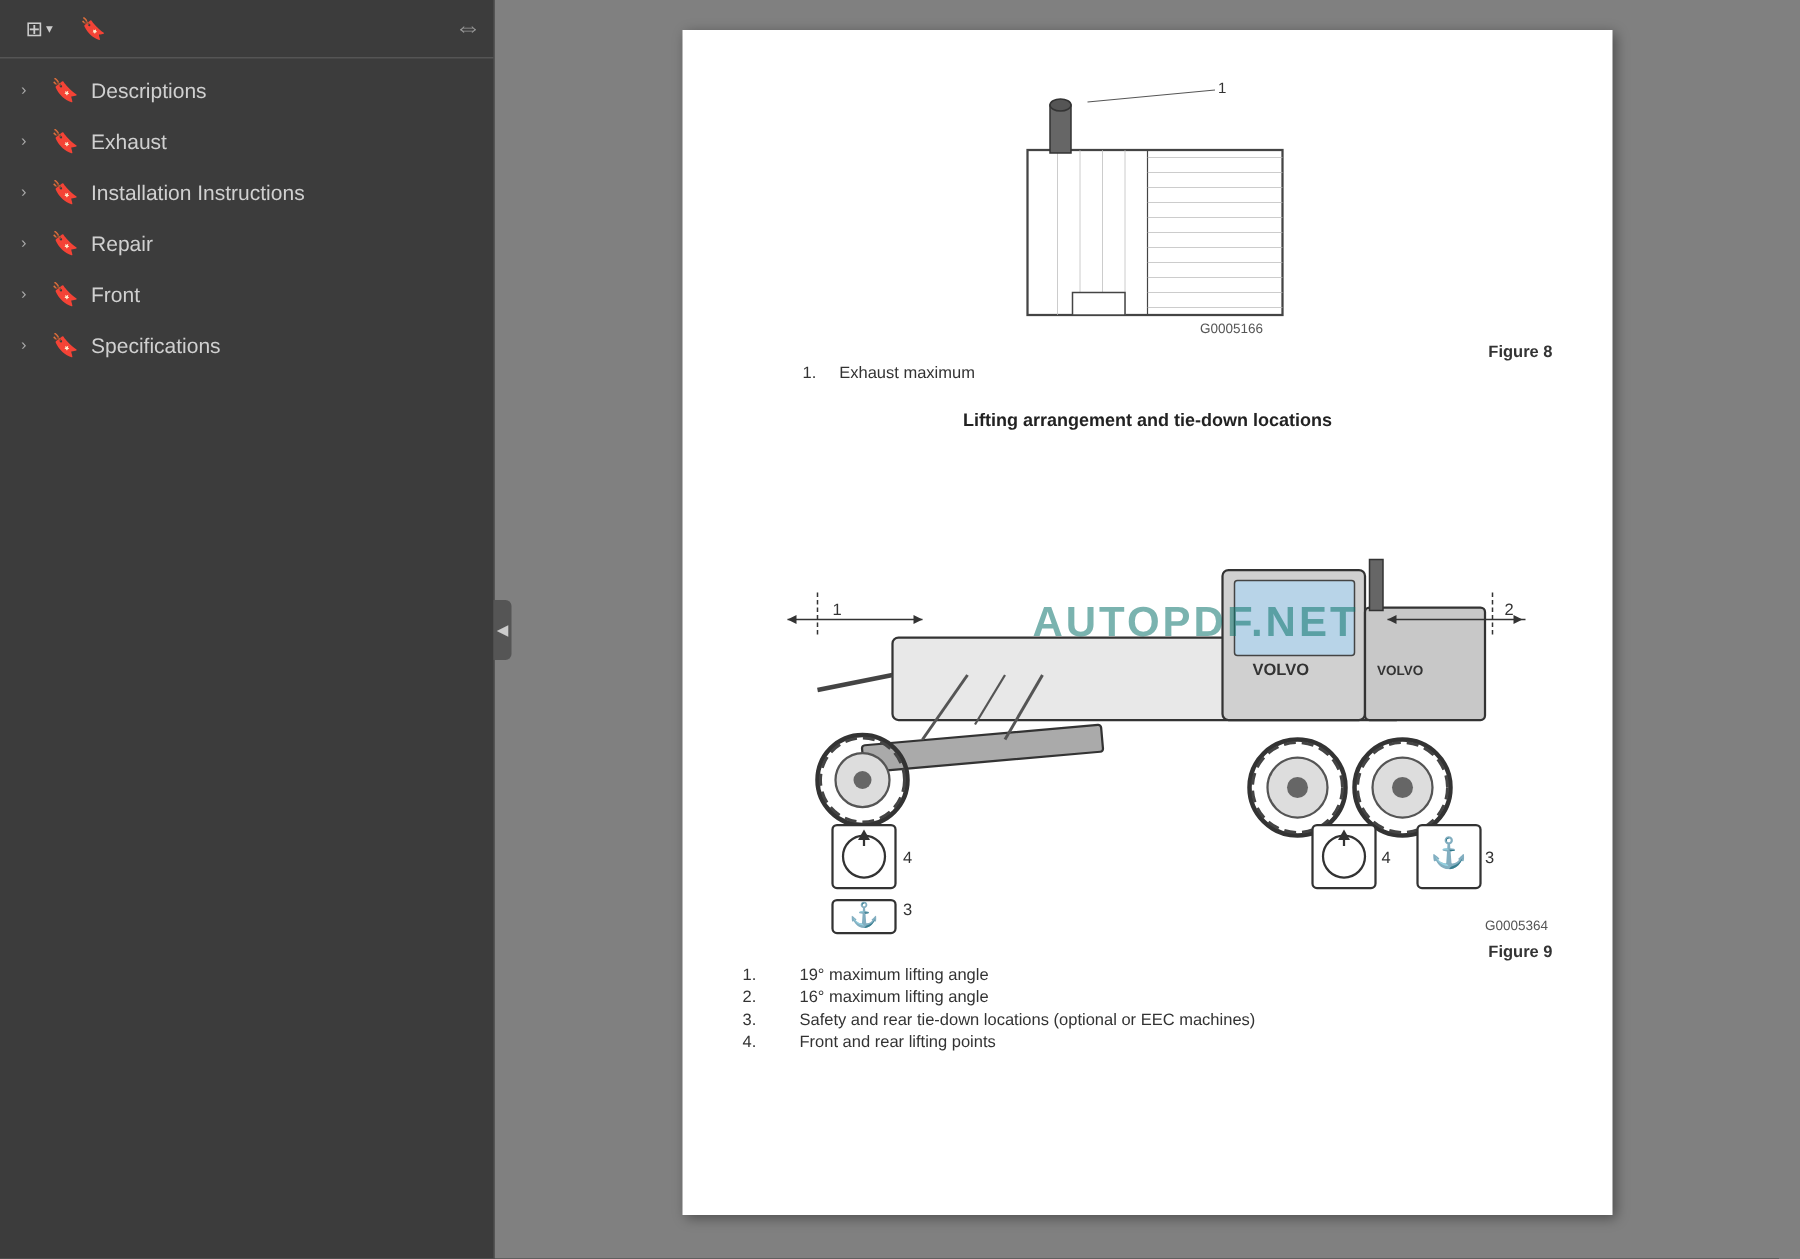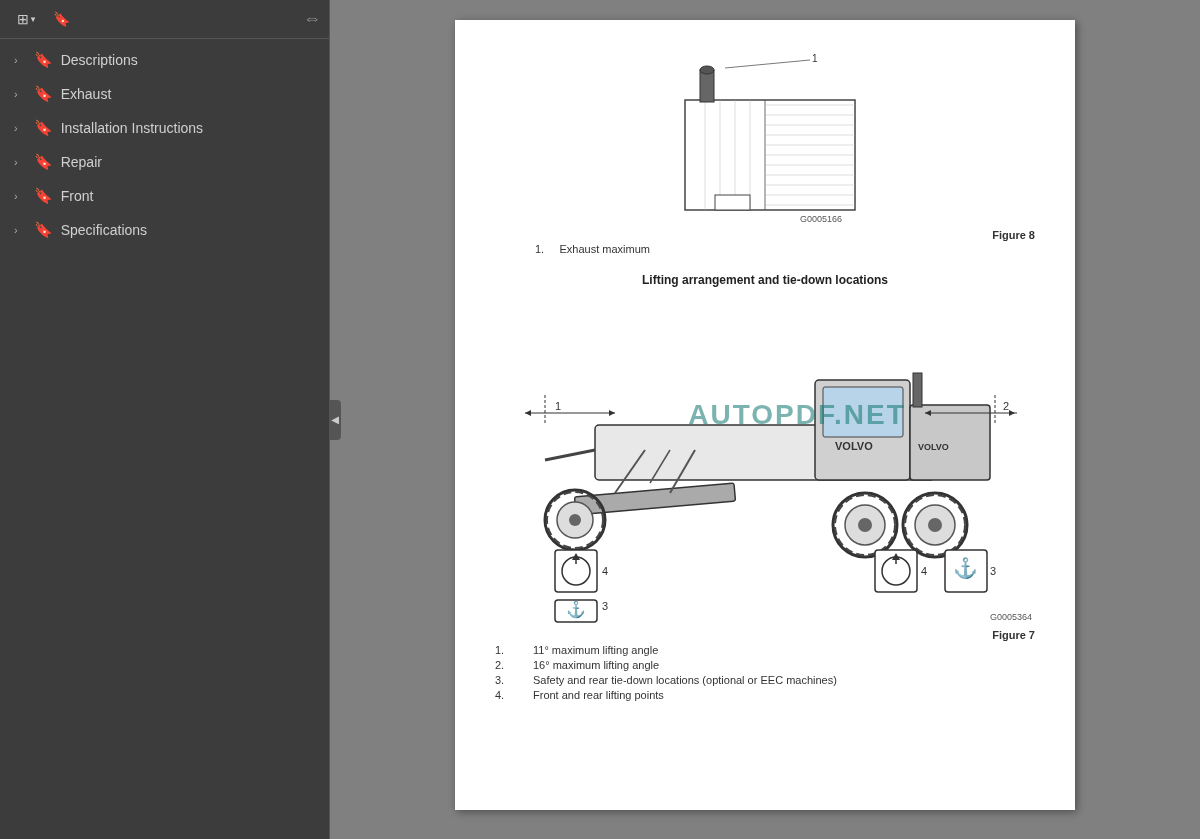--- a/index.html
+++ b/index.html
@@ -407,25 +407,25 @@
           <text x="107" y="315" font-size="11" fill="#333">3</text>
 
           <text x="426" y="280" font-size="11" fill="#333">4</text>
 
           <text x="495" y="280" font-size="11" fill="#333">3</text>
 
           <text x="495" y="325" font-size="9" fill="#555">G0005364</text>
         </svg>
       </div>
 
-      <div class="figure-caption">Figure 7</div>
+      <div class="figure-caption">Figure 9</div>
 
       <div class="numbered-list-item">
         <span class="num">1.</span>
-        <span>11° maximum lifting angle</span>
+        <span>19° maximum lifting angle</span>
       </div>
       <div class="numbered-list-item">
         <span class="num">2.</span>
         <span>16° maximum lifting angle</span>
       </div>
       <div class="numbered-list-item">
         <span class="num">3.</span>
         <span>Safety and rear tie-down locations (optional or EEC machines)</span>
       </div>
       <div class="numbered-list-item">

